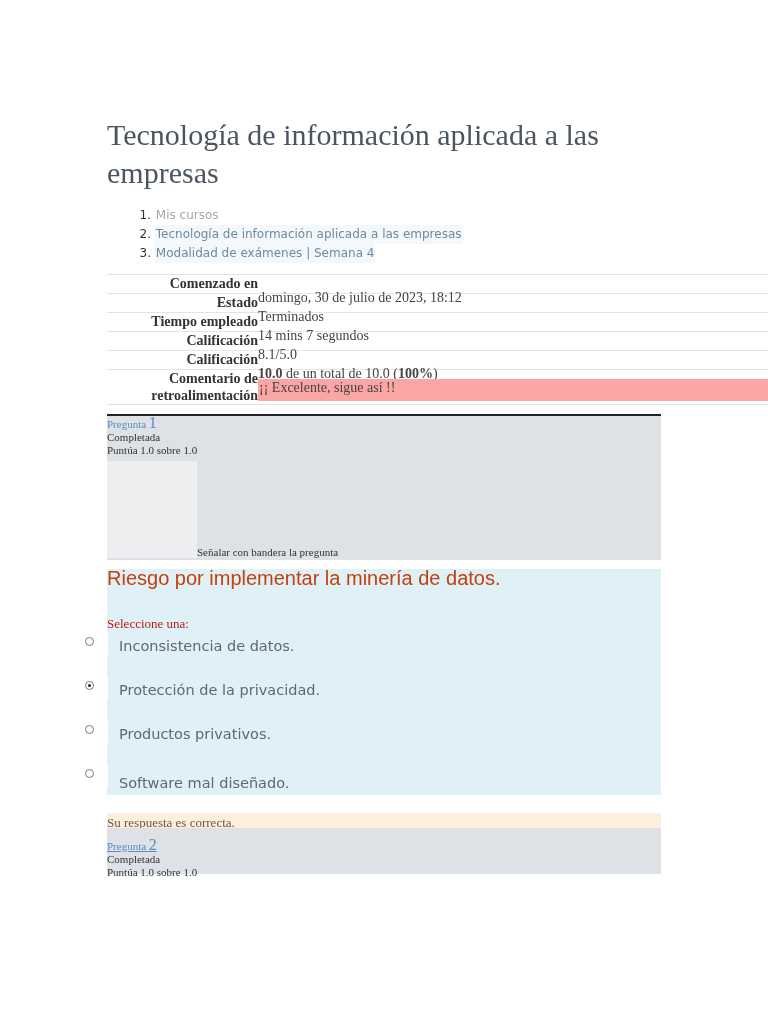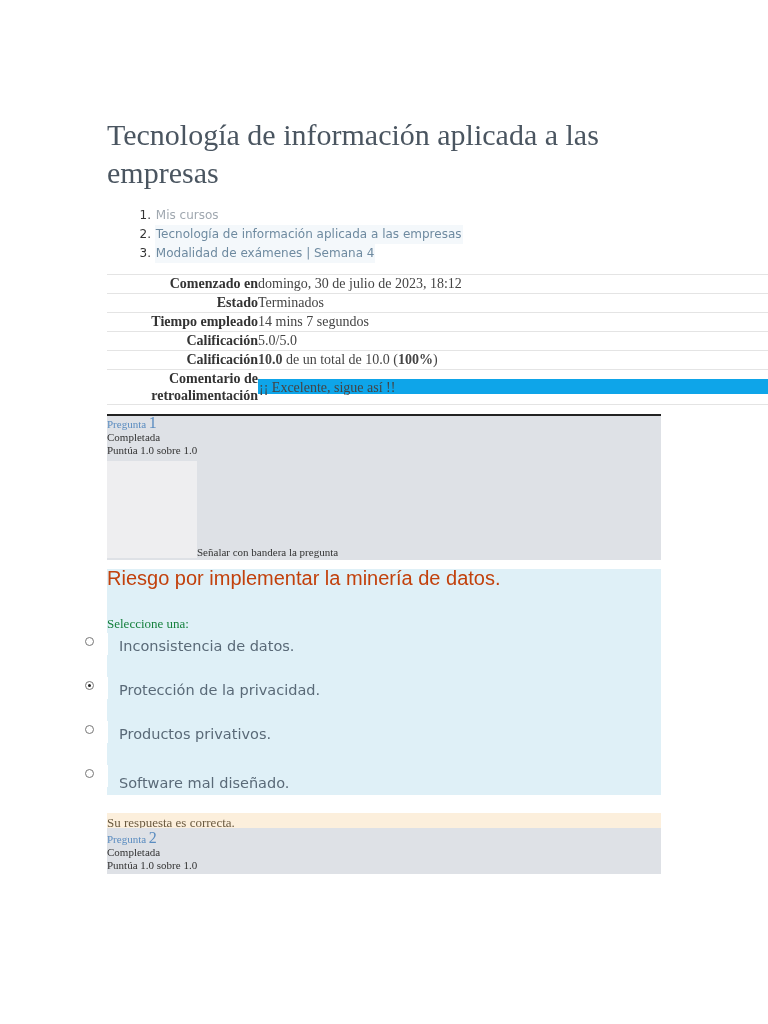--- a/index.html
+++ b/index.html
@@ -22,25 +22,25 @@
     .breadcrumb a { text-decoration: none; color: #6e8aa0; padding: 0 1px; background: #f4f8fb; }
     .breadcrumb li:first-child a { color: #a0a8b0; background: #fff; }
 
     .summary {
       position: absolute; left: 107px; top: 274px; width: 661px;
       border-collapse: collapse; font-size: 14px;
     }
     .summary .row { display: flex; height: 18px; border-top: 1px solid #e4e4e4; line-height: 18px; }
     .summary .row:last-child { border-bottom: 1px solid #e4e4e4; }
     .summary .lbl { width: 151px; text-align: right; font-weight: bold; color: #333; white-space: nowrap; }
-    .summary .val { color: #444; white-space: nowrap; }
+    .summary .val { color: #444; white-space: nowrap; margin-top: 14px; }
     .summary .row.feedback { height: 34px; line-height: 17px; }
     .summary .row.feedback .lbl { padding-top: 0; }
     .summary .row.feedback .val {
-      flex: 1; background: #0ea5e9; margin-top: 9px; height: 15px; line-height: 17px; padding-left: 1px;
+      flex: 1; background: #fca5a5; margin-top: 9px; height: 22px; line-height: 17px; padding-left: 1px;
     }
 
     .q-info {
       position: absolute; left: 107px; width: 554px; background: #dee1e6;
       font-size: 11px; line-height: 13px; color: #333;
     }
     .q1-info { top: 414px; height: 144px; border-top: 2px solid #222; }
     .q2-info { top: 828px; height: 46px; }
     .q-title { color: #5a8cc0; font-size: 11px; }
     .q-title .qno { font-size: 16px; }
@@ -48,21 +48,21 @@
     .flag-link { position: absolute; left: 90px; bottom: 1px; font-size: 11px; color: #333; }
 
     .q-content {
       position: absolute; left: 107px; top: 569px; width: 554px; height: 226px;
       background: #dff0f7;
     }
     .q-text {
       position: absolute; left: 107px; top: 569px; font-family: Liberation Sans, sans-serif;
       font-size: 20px; color: #c2410c; line-height: 18px;
     }
-    .prompt { position: absolute; left: 107px; top: 616px; font-size: 13px; color: #15803d; }
+    .prompt { position: absolute; left: 107px; top: 616px; font-size: 13px; color: #b91c1c; }
     .answer { position: absolute; left: 84px; display: flex; align-items: flex-start; }
     .answer .radio-box { width: 24px; height: 22px; background: #fff; position: relative; }
     .answer .radio {
       position: absolute; left: 1px; top: 4px; width: 9px; height: 9px; border-radius: 50%;
       border: 1px solid #777; background: #fff; box-sizing: border-box;
     }
     .answer .radio.checked::after {
       content: ""; position: absolute; left: 2px; top: 2px; width: 3px; height: 3px; border-radius: 50%; background: #222;
     }
     .answer .label {
@@ -101,21 +101,21 @@
   <div class="row">
     <span class="lbl">Estado</span>
       <span class="val">Terminados</span>
   </div>
   <div class="row">
     <span class="lbl">Tiempo empleado</span>
       <span class="val">14 mins 7 segundos</span>
   </div>
   <div class="row">
     <span class="lbl">Calificación</span>
-      <span class="val">5.0/5.0</span>
+      <span class="val">8.1/5.0</span>
   </div>
   <div class="row">
     <span class="lbl">Calificación</span>
       <span class="val"><b>10.0</b><span> de un total de 10.0 (</span><b>100%</b><span>)</span></span>
   </div>
   <div class="row feedback">
     <span class="lbl"><span>Comentario de</span><br><span>retroalimentación</span></span>
       <span class="val">¡¡ Excelente, sigue así !!</span>
   </div>
 </div>
@@ -157,19 +157,19 @@
 <div class="answer" style="top:765px;">
   <span class="radio-box">
       <span class="radio"></span>
     </span>
   <span class="label" style="padding-top:10px;">Software mal diseñado.</span>
 </div>
 
 <div class="feedback-bar">Su respuesta es correcta.</div>
 
 <div class="q-info q2-info">
-  <div class="q-title" style="padding-top:3px;">
+  <div class="q-title" style="padding-top:10px;text-decoration:underline;">
     <span>Pregunta</span>
     <span class="qno">2</span>
   </div>
   <div>Completada</div>
   <div>Puntúa 1.0 sobre 1.0</div>
 </div>
 
 </body></html>

